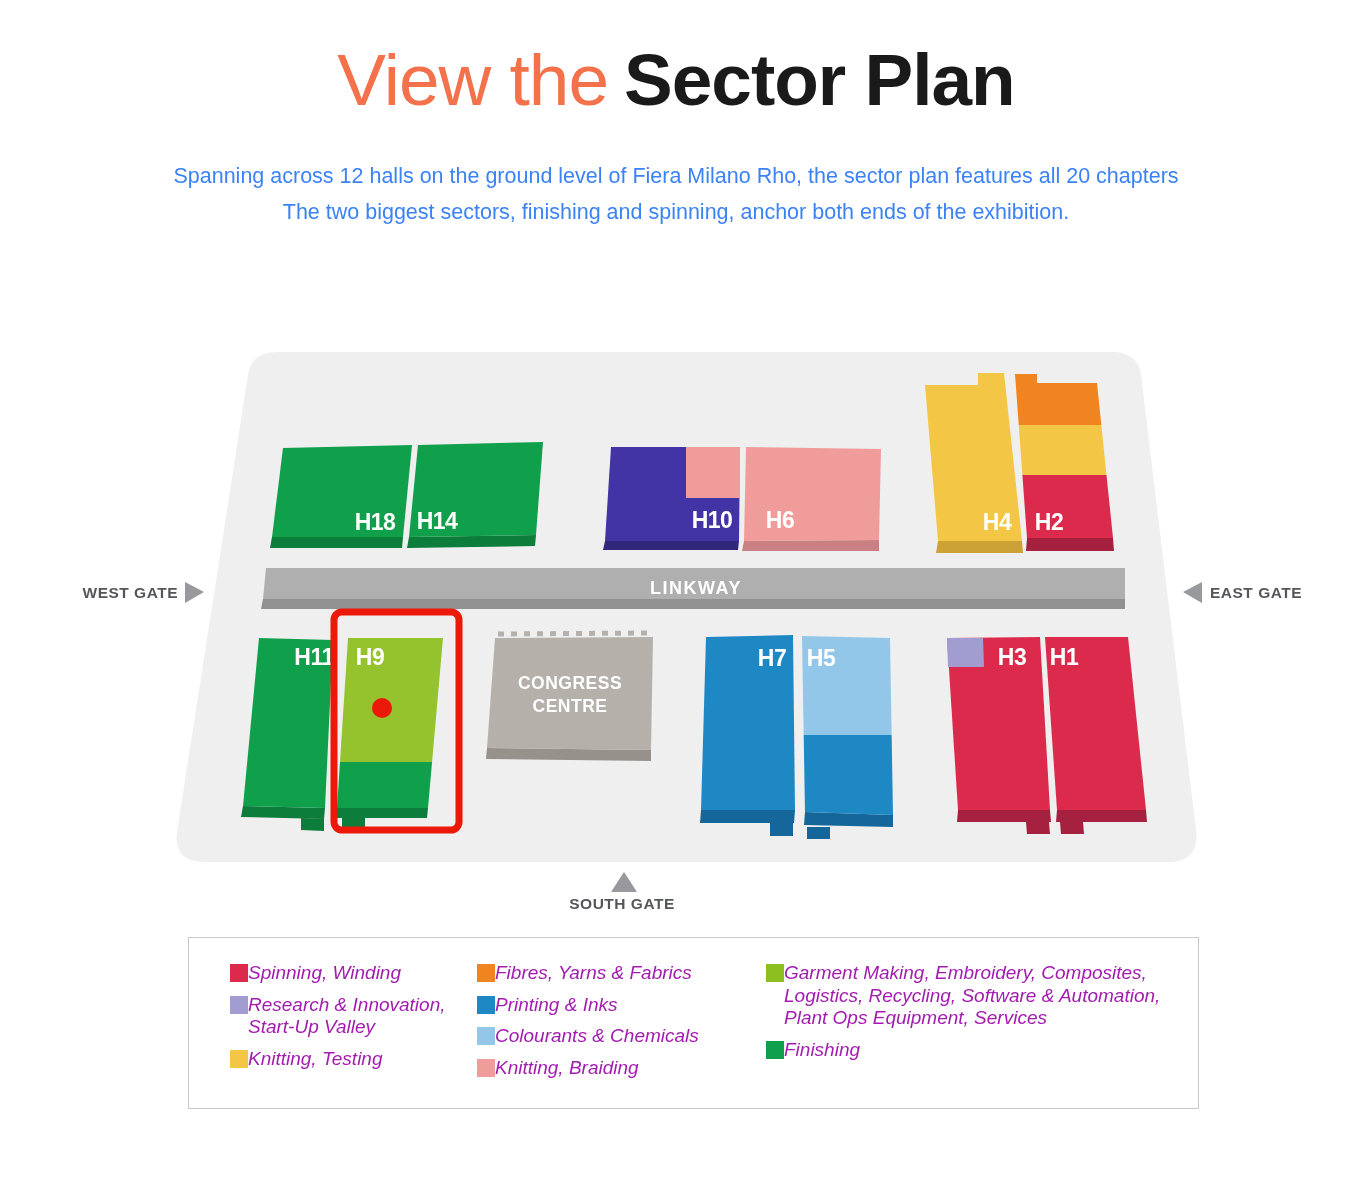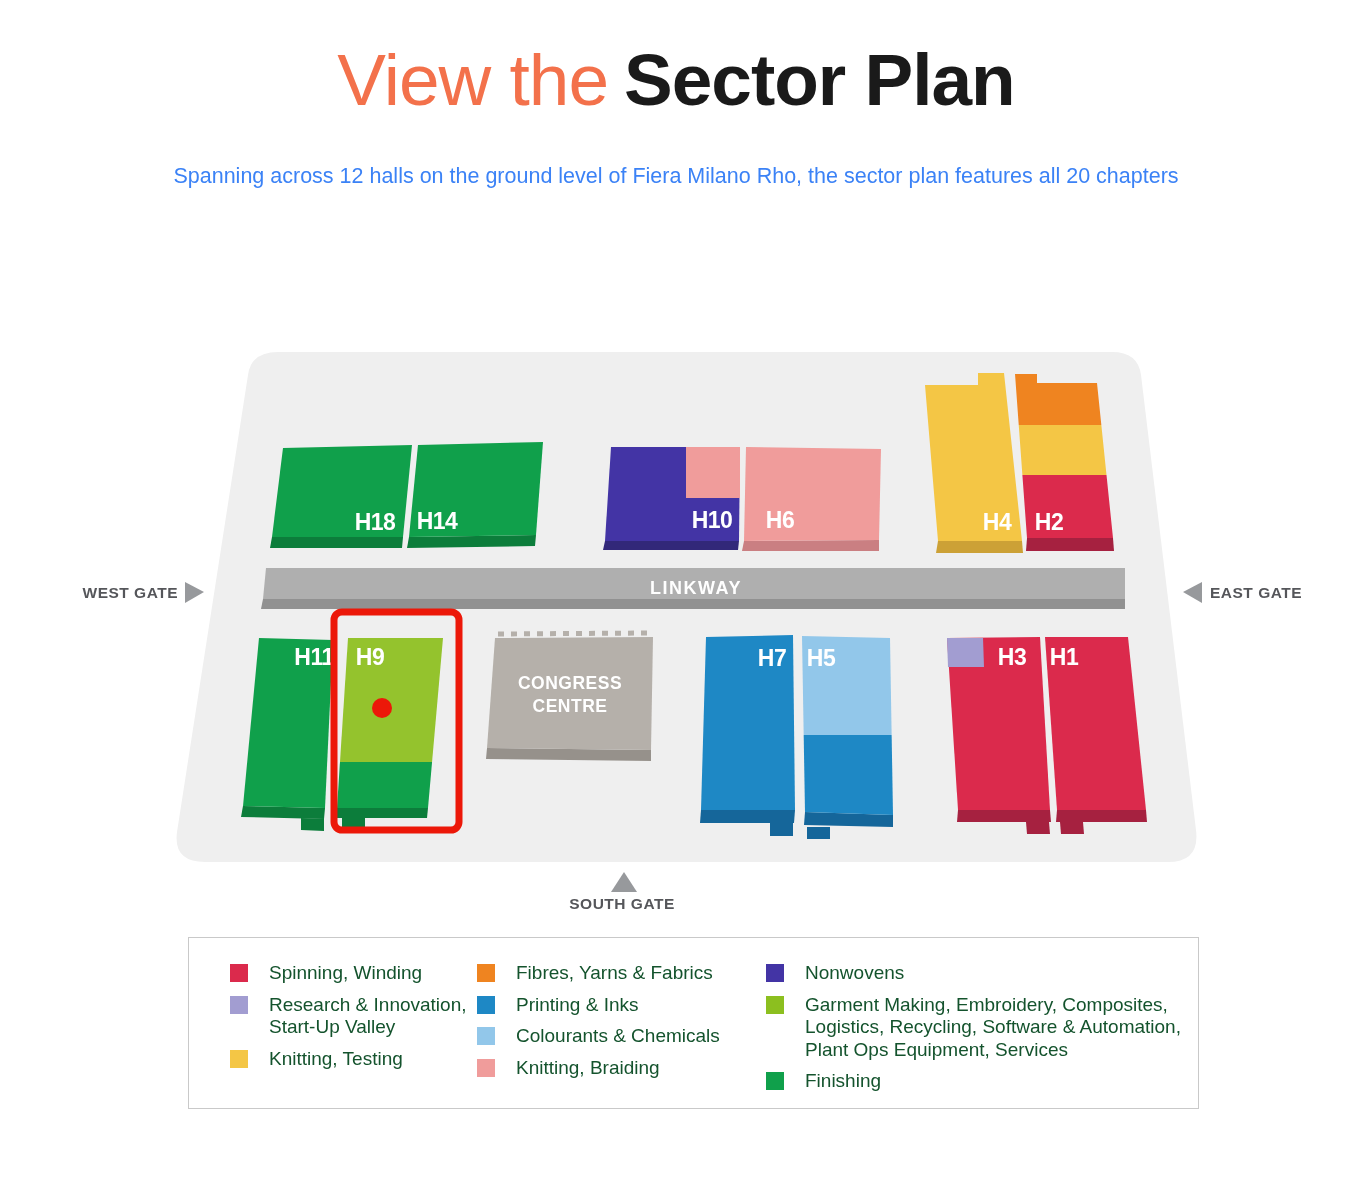--- a/index.html
+++ b/index.html
@@ -18,33 +18,34 @@
               fill:#fff;letter-spacing:0.5px;text-anchor:middle;}
   .linkway-label{font-family:"Liberation Sans",sans-serif;font-weight:700;font-size:18px;
               fill:#fff;letter-spacing:1.5px;text-anchor:middle;}
   .gate-label{font-family:"Liberation Sans",sans-serif;font-weight:700;font-size:15.5px;
               fill:#55565A;letter-spacing:0.5px;}
   .legend{position:absolute;left:188px;top:937px;width:1011px;height:172px;
           background:#fff;border:1px solid #C9C9C9;box-sizing:border-box;}
   .legend-col{position:absolute;top:24px;display:flex;flex-direction:column;gap:9px;}
   .legend-item{display:flex;align-items:flex-start;}
   .legend-item svg{flex:0 0 auto;margin-top:2px;}
-  .legend-text{margin-left:21px;font-size:19px;line-height:22.5px;color:#14532d;}
+  .legend-text{font-size:19px;line-height:22.5px;color:#a21caf;font-style:italic;}
 </style>
 </head>
 <body>
 
 <div class="page">
 
   <div class="title-row">
     <span class="title-accent">View the</span><span class="title-main">Sector Plan</span>
   </div>
 
   <div class="intro">
     <div>Spanning across 12 halls on the ground level of Fiera Milano Rho, the sector plan features all 20 chapters</div>
+    <div>The two biggest sectors, finishing and spinning, anchor both ends of the exhibition.</div>
   </div>
 
   <svg class="map-svg" width="1352" height="930" viewBox="0 0 1352 930">
 
     <defs>
       <clipPath id="clip-h2">
           <polygon points="1015,374 1037,374 1037,383 1097,383 1113,538 1027,538"></polygon>
         </clipPath>
       <clipPath id="clip-h9">
           <polygon points="348,638 443,638 428,808 337,808"></polygon>
@@ -238,28 +239,20 @@
           </svg>
         <div class="legend-text">
             <div>Knitting, Braiding</div>
           </div>
       </div>
     </div>
 
     <div class="legend-col" style="left:577px">
       <div class="legend-item">
         <svg width="18" height="18">
-            <rect width="18" height="18" fill="#4334A5"></rect>
-          </svg>
-        <div class="legend-text">
-            <div>Nonwovens</div>
-          </div>
-      </div>
-      <div class="legend-item">
-        <svg width="18" height="18">
             <rect width="18" height="18" fill="#8CBF1F"></rect>
           </svg>
         <div class="legend-text">
           <div>Garment Making, Embroidery, Composites,</div>
           <div>Logistics, Recycling, Software &amp; Automation,</div>
           <div>Plant Ops Equipment, Services</div>
         </div>
       </div>
       <div class="legend-item">
         <svg width="18" height="18">

